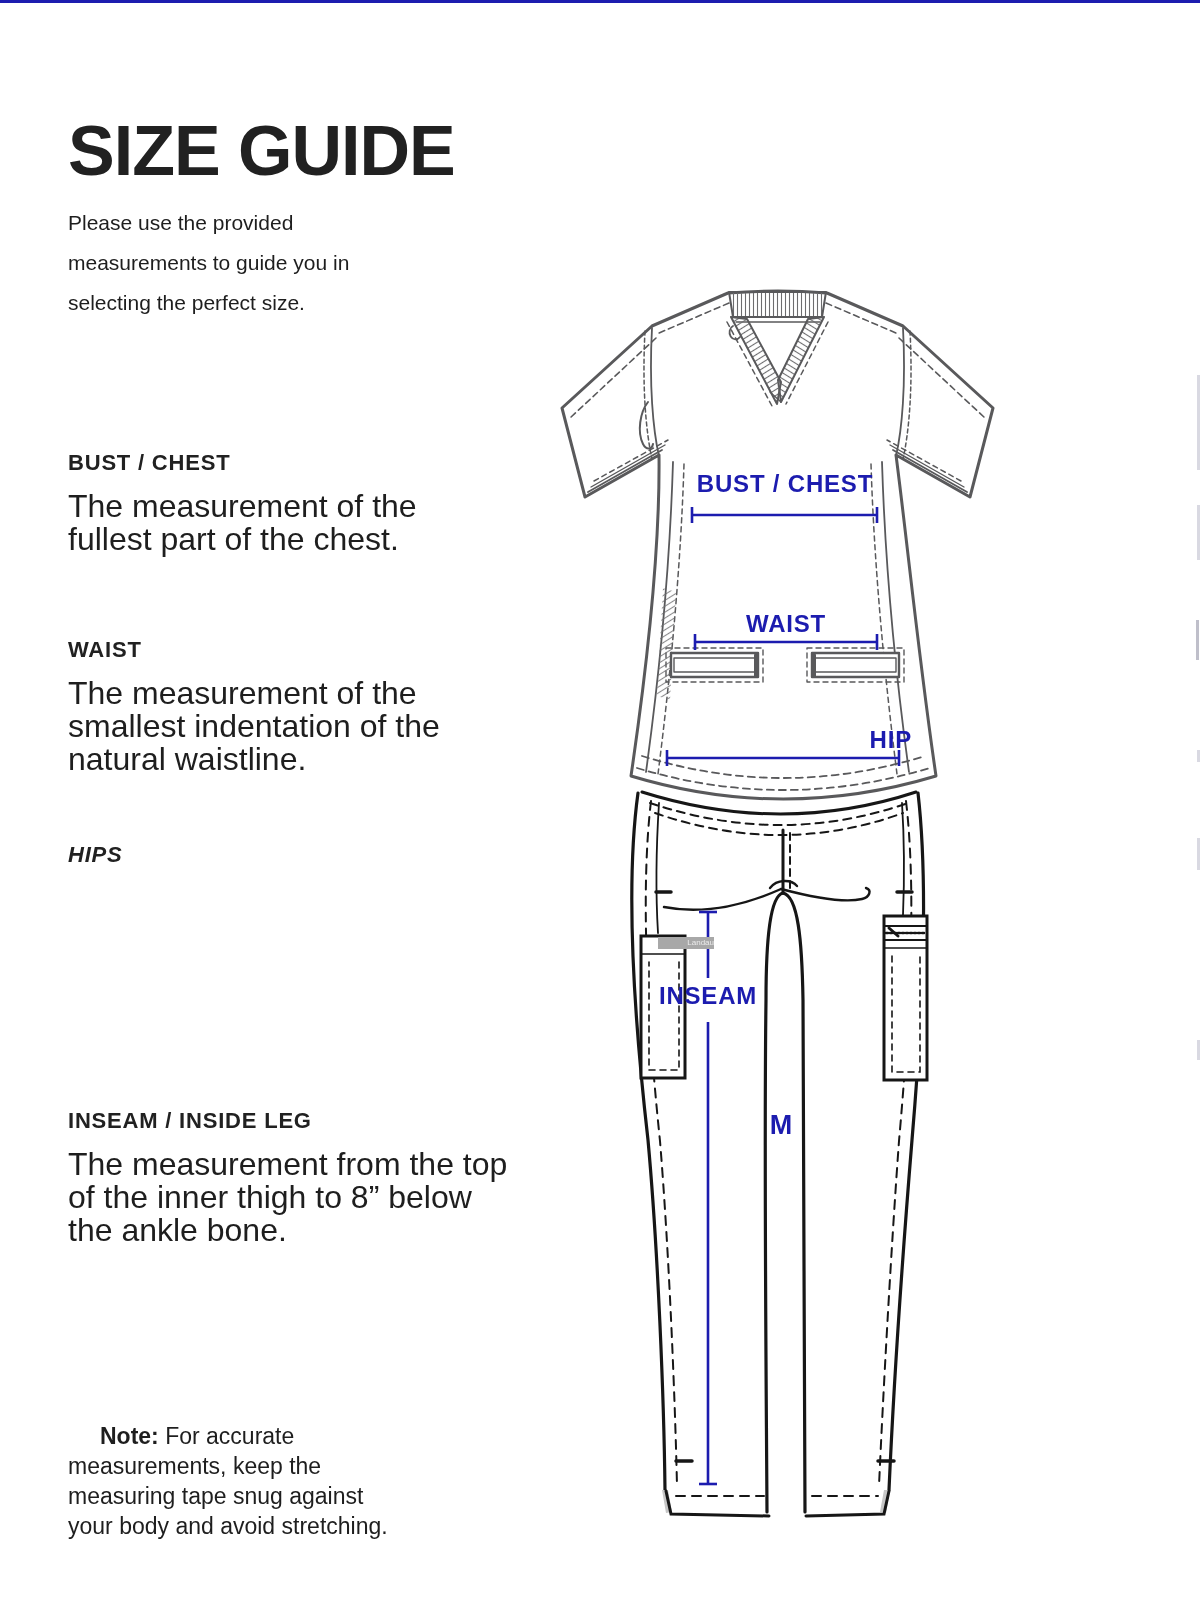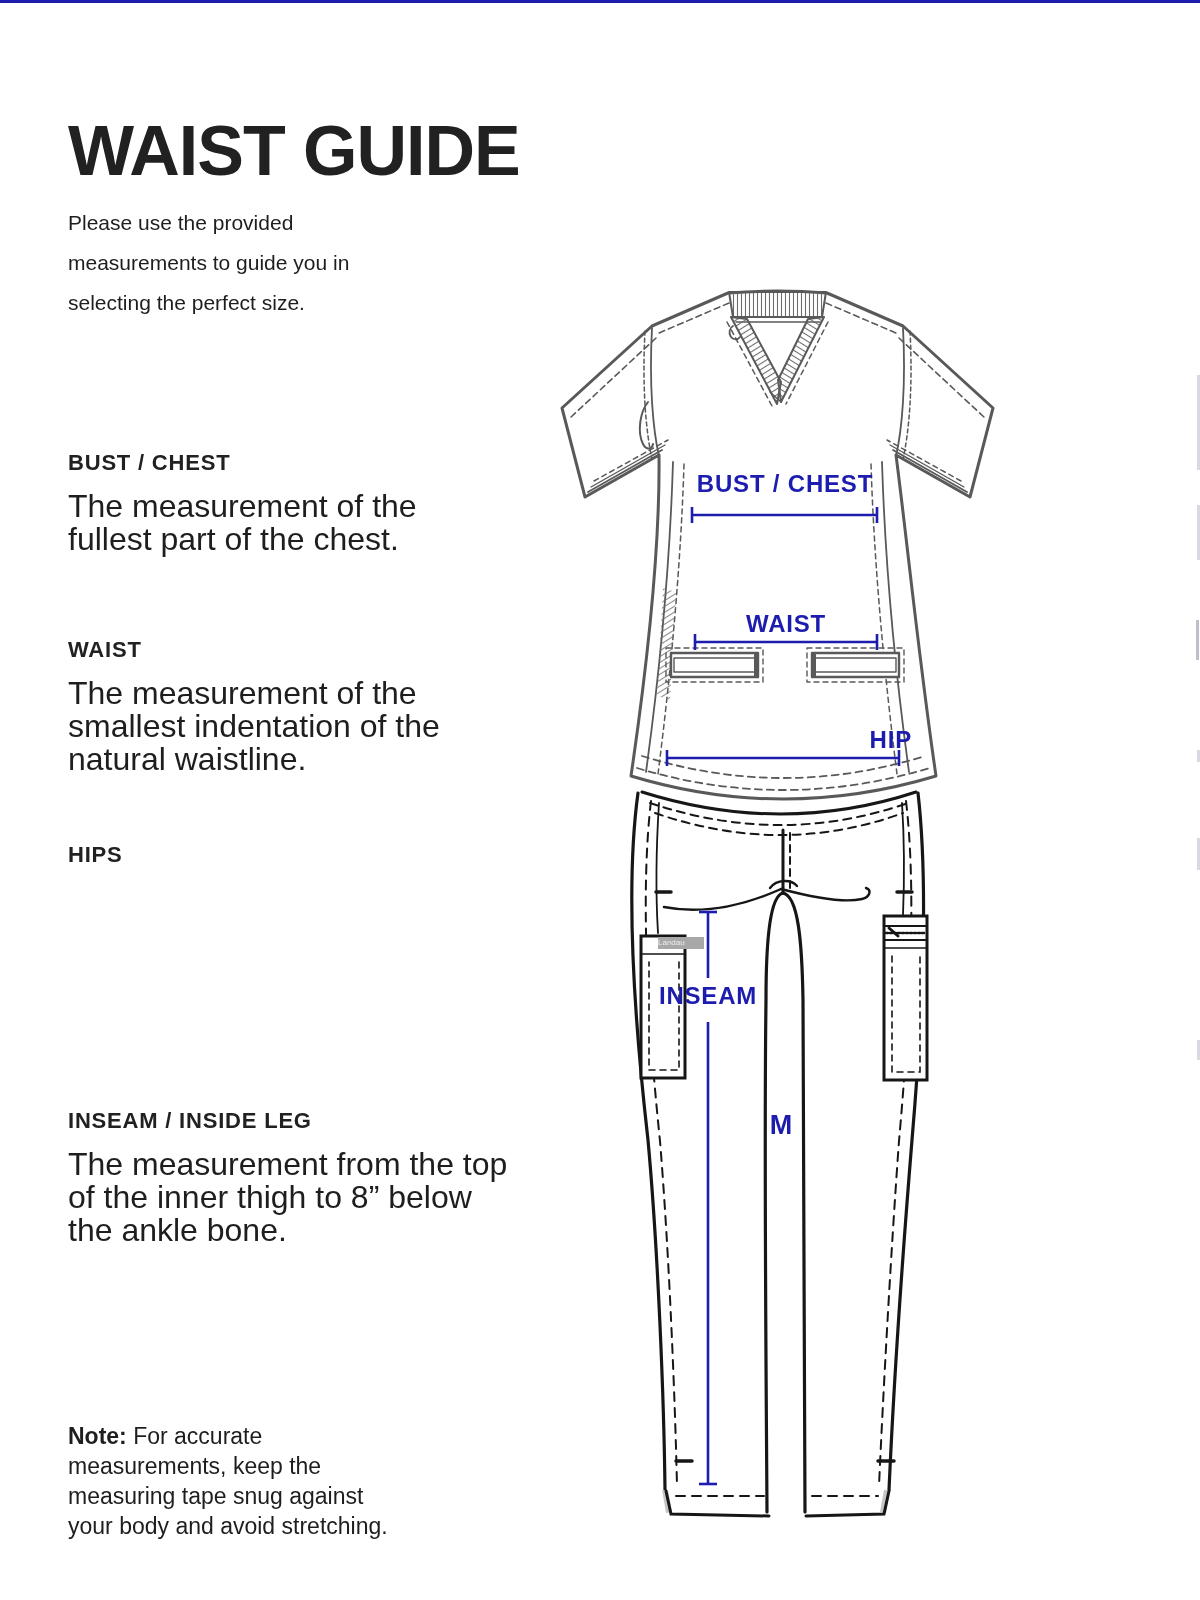--- a/index.html
+++ b/index.html
@@ -16,63 +16,63 @@
   .top-border{position:absolute;left:0;top:0;width:1200px;height:3px;background:var(--blue);}
   .page-title{
     position:absolute;left:68px;top:64px;width:520px;
     font-size:70px;font-weight:bold;letter-spacing:-1px;color:#212121;
   }
   .intro{
     position:absolute;left:68px;top:182px;width:470px;
     font-size:21px;line-height:40px;white-space:pre-line;
   }
   .section{position:absolute;left:68px;width:440px;}
-  .sec-0{top:450px;} .sec-1{top:637px;} .sec-2{top:842px;} .sec-3{top:1108px;}
+  .sec-0{top:450px;} .sec-1{top:637px;} .sec-2{top:842px;font-style:italic;} .sec-3{top:1108px;}
   .section h3{
     margin:0 0 14px 0;font-size:22px;font-weight:bold;letter-spacing:0.8px;color:#212121;
   }
   .section p{
     margin:0;font-size:32px;line-height:33px;white-space:pre-line;
   }
   .note{
     position:absolute;left:68px;top:1398px;width:420px;
     font-size:23px;line-height:30px;
   }
-  .note b{font-weight:bold;}
+  .note b{font-weight:bold;margin-left:32px;}
   .note span{white-space:pre-line;}
   .diagram-svg{position:absolute;left:0;top:0;width:1200px;height:1600px;}
   .blue-label{
     position:absolute;color:var(--blue);font-weight:bold;text-align:center;
     font-size:24px;letter-spacing:0.8px;
   }
   .lbl-bust{left:660px;top:470px;width:250px;}
   .lbl-waist{left:661px;top:610px;width:250px;}
   .lbl-hip{left:662px;top:726px;width:250px;text-align:right;}
   .lbl-inseam{left:628px;top:982px;width:160px;}
   .lbl-size{left:764px;top:1110px;width:34px;font-size:27px;letter-spacing:0;}
   .brand-tag{
-    position:absolute;left:658px;top:937px;width:46px;height:12px;background:#a8a8a8;
-    color:#ececec;font-size:8px;line-height:12px;text-align:left;overflow:hidden;
+    position:absolute;left:658px;top:937px;width:56px;height:12px;background:#a8a8a8;
+    color:#ececec;font-size:8px;line-height:12px;text-align:right;overflow:hidden;
   }
   .edge-bit{position:absolute;background:#d9d9e2;width:3px;}
   .eb1{left:1197px;top:375px;height:95px;}
   .eb2{left:1197px;top:505px;height:55px;}
   .eb3{left:1196px;top:620px;height:40px;background:#bfbfca;}
   .eb4{left:1197px;top:750px;height:12px;}
   .eb5{left:1197px;top:838px;height:32px;}
   .eb6{left:1197px;top:1040px;height:20px;}
 </style>
 </head>
 <body>
 
 <div class="page">
 
   <div class="top-border"></div>
 
-  <h1 class="page-title">WAIST GUIDE</h1>
+  <h1 class="page-title">SIZE GUIDE</h1>
   <p class="intro">Please use the provided
 measurements to guide you in
 selecting the perfect size.</p>
 
   <div class="section sec-0">
     <h3>BUST / CHEST</h3>
     <p>The measurement of the
 fullest part of the chest.</p>
   </div>
   <div class="section sec-1">

